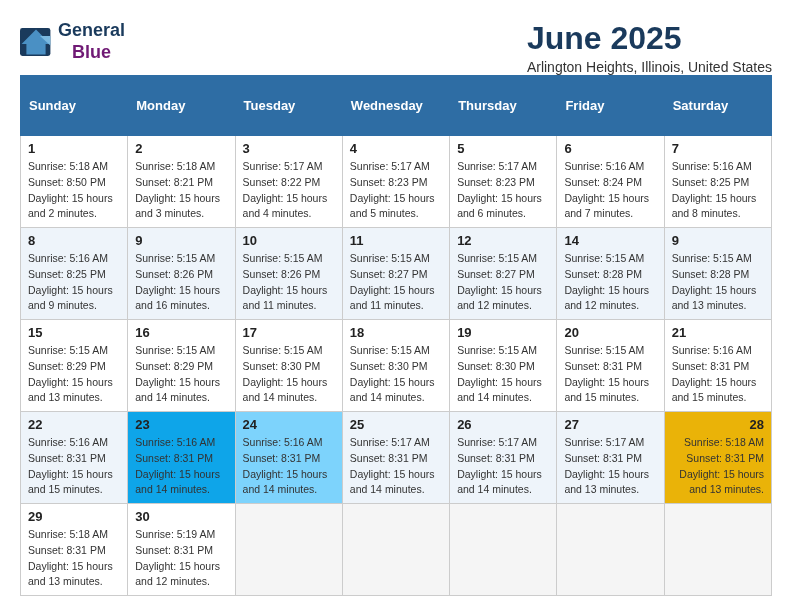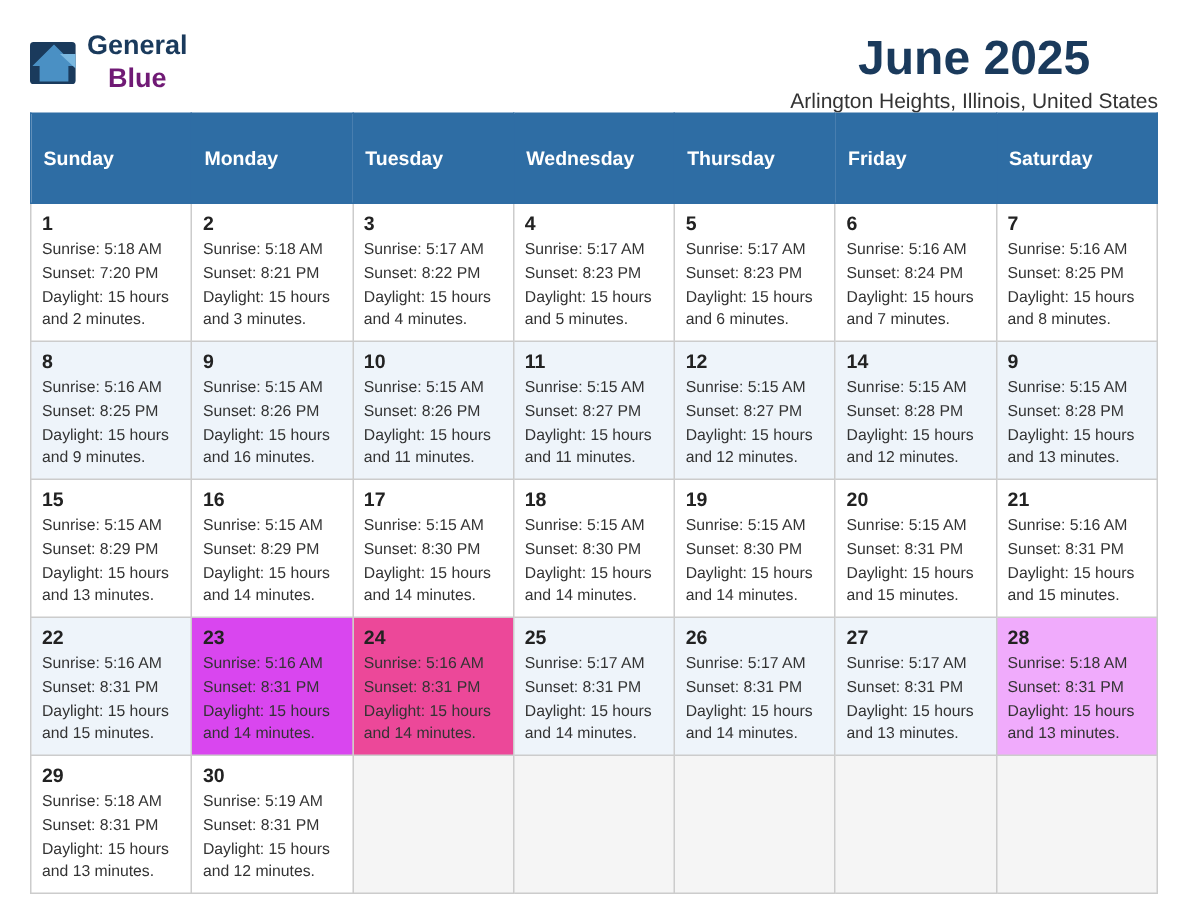--- a/index.html
+++ b/index.html
@@ -24,21 +24,21 @@
       font-size: 18px;
       font-weight: bold;
       color: #1a3a5c;
       line-height: 1.2;
     }
     .logo-icon {
       width: 32px;
       height: 28px;
     }
     .title-area {
-      text-align: center;
+      text-align: left;
     }
     .month-title {
       font-size: 32px;
       font-weight: bold;
       color: #1a3a5c;
     }
     .location-title {
       font-size: 14px;
       color: #333;
       margin-top: 2px;
@@ -115,21 +115,21 @@
       <th>Friday</th>
       <th>Saturday</th>
     </tr>
   </thead>
   <tbody id="calendar-body">
   <tr>
         <td>
         <span class="day-number">1</span>
         <div class="day-info">
           <span>Sunrise: 5:18 AM</span><br>
-          <span>Sunset: 7:20 PM</span><br>
+          <span>Sunset: 8:50 PM</span><br>
           <span>Daylight: 15 hours and 2 minutes.</span>
         </div>
       </td>
         <td>
         <span class="day-number">2</span>
         <div class="day-info">
           <span>Sunrise: 5:18 AM</span><br>
           <span>Sunset: 8:21 PM</span><br>
           <span>Daylight: 15 hours and 3 minutes.</span>
         </div>
@@ -293,29 +293,29 @@
       </tr>
       <tr>
         <td style="background-color: rgb(238, 244, 250);">
         <span class="day-number">22</span>
         <div class="day-info">
           <span>Sunrise: 5:16 AM</span><br>
           <span>Sunset: 8:31 PM</span><br>
           <span>Daylight: 15 hours and 15 minutes.</span>
         </div>
       </td>
-        <td style="background-color: #d946ef;">
+        <td style="background-color: #0ea5e9;">
         <span class="day-number">23</span>
         <div class="day-info">
           <span>Sunrise: 5:16 AM</span><br>
           <span>Sunset: 8:31 PM</span><br>
           <span>Daylight: 15 hours and 14 minutes.</span>
         </div>
       </td>
-        <td style="background-color: #ec4899;">
+        <td style="background-color: #7dd3fc;">
         <span class="day-number">24</span>
         <div class="day-info">
           <span>Sunrise: 5:16 AM</span><br>
           <span>Sunset: 8:31 PM</span><br>
           <span>Daylight: 15 hours and 14 minutes.</span>
         </div>
       </td>
         <td style="background-color: rgb(238, 244, 250);">
         <span class="day-number">25</span>
         <div class="day-info">
@@ -333,21 +333,21 @@
         </div>
       </td>
         <td style="background-color: rgb(238, 244, 250);">
         <span class="day-number">27</span>
         <div class="day-info">
           <span>Sunrise: 5:17 AM</span><br>
           <span>Sunset: 8:31 PM</span><br>
           <span>Daylight: 15 hours and 13 minutes.</span>
         </div>
       </td>
-        <td style="background-color: #f0abfc;">
+        <td style="background-color: #eab308; text-align: right;">
         <span class="day-number">28</span>
         <div class="day-info">
           <span>Sunrise: 5:18 AM</span><br>
           <span>Sunset: 8:31 PM</span><br>
           <span>Daylight: 15 hours and 13 minutes.</span>
         </div>
       </td>
       </tr>
       <tr>
         <td>

